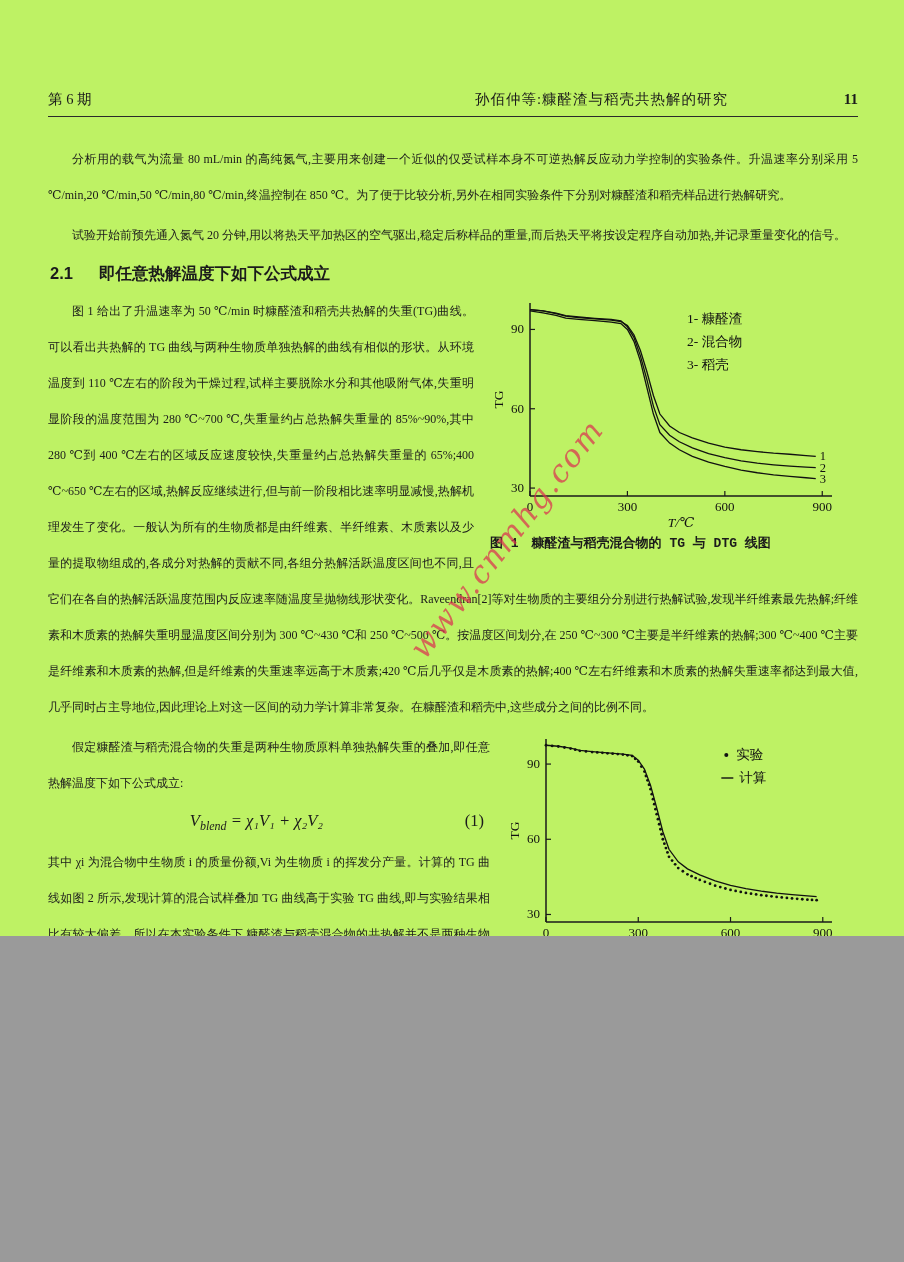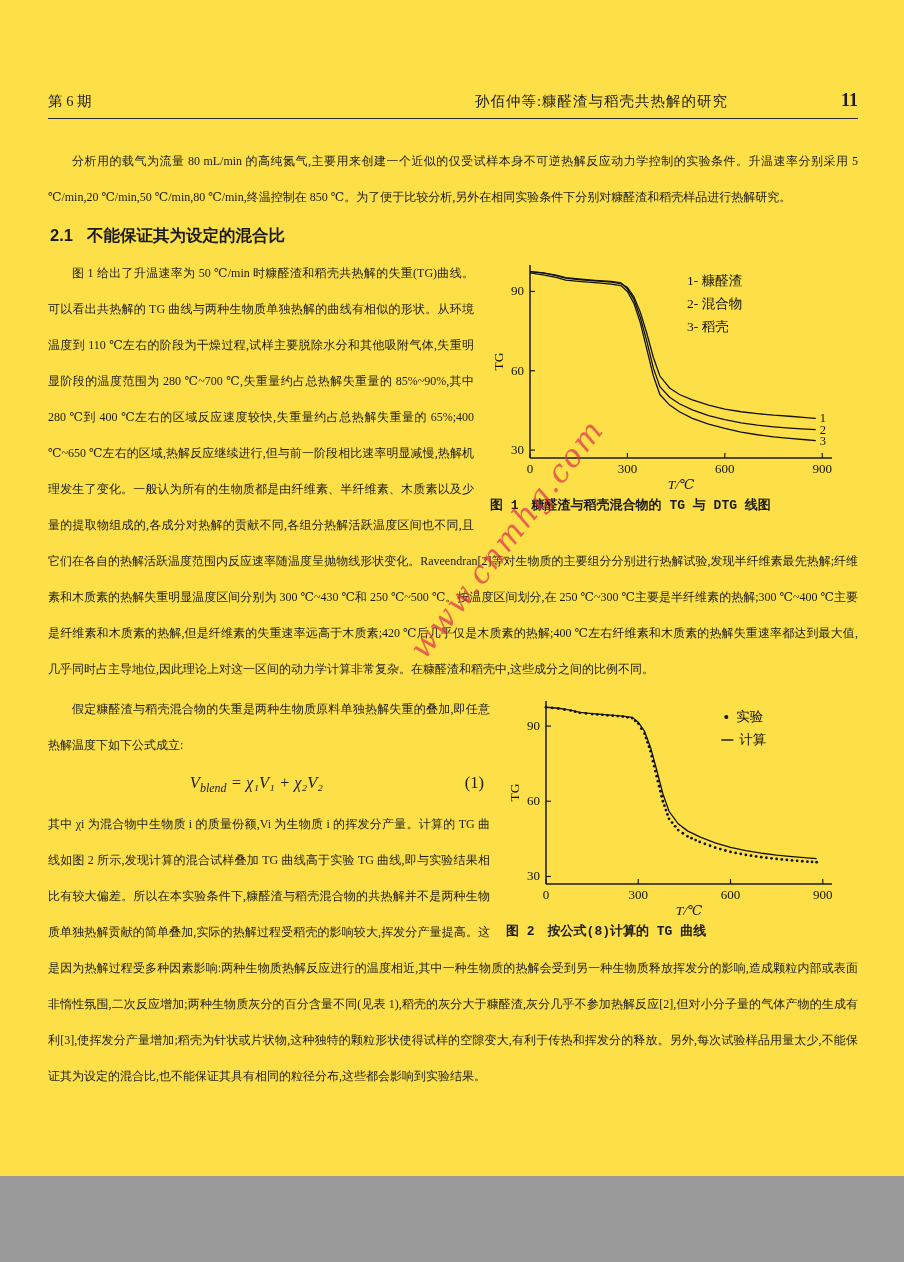--- a/index.html
+++ b/index.html
@@ -1,31 +1,31 @@
 <!DOCTYPE html>
 <html><head>
 <meta charset="utf-8">
 <style>
   *{box-sizing:border-box;margin:0;padding:0}
   html,body{background:#9a9a9a}
-  .page{width:904px;height:1176px;margin:0 auto;background:#fde047;position:relative;overflow:hidden;
+  .page{width:904px;height:936px;margin:0 auto;background:#bef264;position:relative;overflow:hidden;
         font-family:"Liberation Serif","DejaVu Serif",serif;color:#1b1b1b}
   .content{padding:90px 46px 0 48px}
   .header{display:flex;align-items:baseline;font-size:14.5px}
   .header .issue{width:130px}
   .header .running-title{flex:1;text-align:right;letter-spacing:1px}
-  .header .pageno{width:130px;text-align:right;font-size:18px;font-weight:700}
+  .header .pageno{width:130px;text-align:right;font-size:15px;font-weight:700}
   .header-rule{border-bottom:1.6px solid #2a2a2a;margin-top:7px;margin-bottom:24px}
   p.body{font-size:12px;line-height:36px;text-align:justify;text-indent:2em;margin-bottom:4px}
   p.body.no-indent{text-indent:0}
   h2.section{font-size:26px;font-weight:400;letter-spacing:2px;margin:22px 0 18px 2px}
   h2.section .num{margin-right:26px}
   h3.subsection{font-size:16.5px;font-weight:700;font-family:"Liberation Sans","DejaVu Sans",sans-serif;
                 margin:10px 0 8px 2px}
-  h3.subsection .num{margin-right:14px}
+  h3.subsection .num{margin-right:26px}
   .para-wrap{overflow:visible}
   .fig{float:right;margin:2px 0 8px 16px}
   .fig-1{width:368px}
   .fig-2{width:352px}
   .fig svg{display:block;background:transparent}
   .fig .caption{text-align:left;font-size:13px;font-weight:700;margin-top:4px;
                 font-family:Liberation Mono, monospace}
   .equation{display:flex;align-items:baseline;font-size:16.5px;margin:10px 4px 10px 0}
   .eq-body{flex:1;text-align:center;font-style:italic}
   .eq-body sub{font-size:12px;font-style:italic}
@@ -42,24 +42,25 @@
   <div class="content">
 
     <div class="header">
       <span class="issue">第 6 期</span>
       <span class="running-title">孙佰仲等:糠醛渣与稻壳共热解的研究</span>
       <span class="pageno">11</span>
     </div>
     <div class="header-rule"></div>
 
     <p class="body">分析用的载气为流量 80 mL/min 的高纯氮气,主要用来创建一个近似的仅受试样本身不可逆热解反应动力学控制的实验条件。升温速率分别采用 5 ℃/min,20 ℃/min,50 ℃/min,80 ℃/min,终温控制在 850 ℃。为了便于比较分析,另外在相同实验条件下分别对糠醛渣和稻壳样品进行热解研究。</p>
+    <p class="body">试验开始前预先通入氮气 20 分钟,用以将热天平加热区的空气驱出,稳定后称样品的重量,而后热天平将按设定程序自动加热,并记录重量变化的信号。</p>
 
 
     <h3 class="subsection">
-      <span class="num">2.1</span><span>不能保证其为设定的混合比</span>
+      <span class="num">2.1</span><span>即任意热解温度下如下公式成立</span>
     </h3>
 
     <div class="para-wrap">
       <div class="fig fig-1">
         <svg class="chart" width="360" height="235">
             <line x1="40" y1="8" x2="40" y2="201" stroke="#1a1a1a" stroke-width="1.5"></line>
             <line x1="40" y1="201" x2="342" y2="201" stroke="#1a1a1a" stroke-width="1.5"></line>
             <line x1="40" y1="201" x2="40" y2="196" stroke="#1a1a1a" stroke-width="1.2"></line>
             <text x="40" y="216" text-anchor="middle" font-size="13">0</text>
             <line x1="137.4193548387097" y1="201" x2="137.4193548387097" y2="196" stroke="#1a1a1a" stroke-width="1.2"></line>

